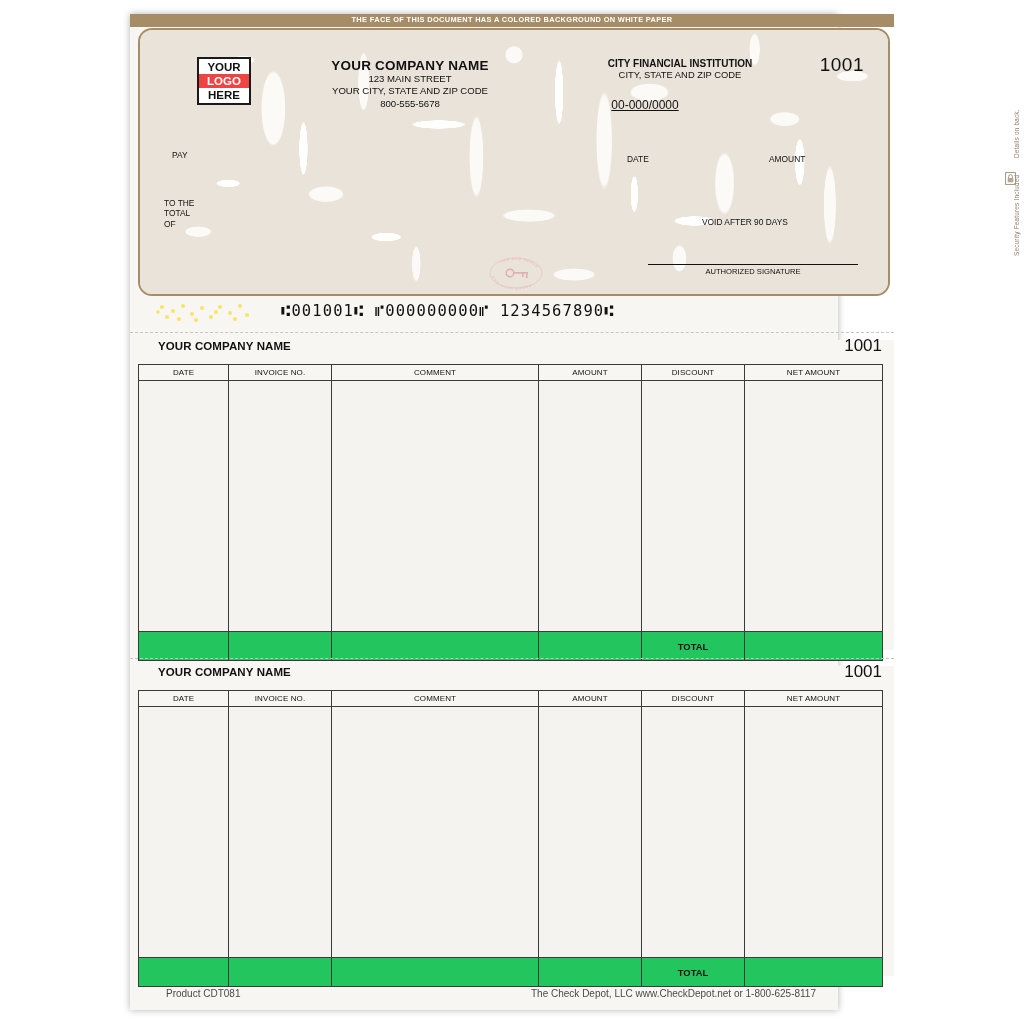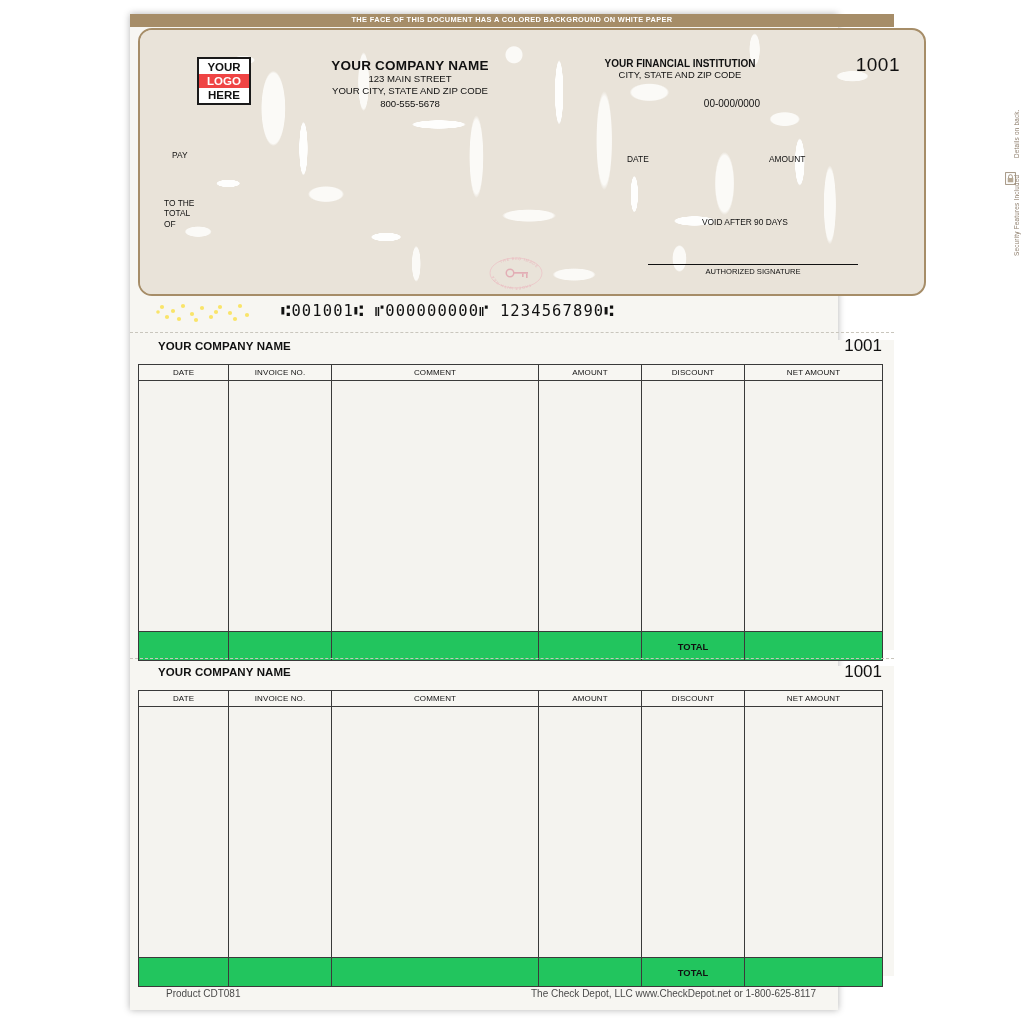--- a/index.html
+++ b/index.html
@@ -53,21 +53,20 @@
 
   
   .check-face {
     position: absolute;
     left: 8px; top: 14px;
     width: 748px; height: 264px;
     border: 2px solid #a68d68;
     border-radius: 14px;
     background-color: #e9e3d9;
     overflow: hidden;
-    padding-left: 36px;
   }
   
   .marble {
     position: absolute;
     left: -2px; top: -2px;
     width: 752px; height: 268px;
     background-color: #e9e3d9;
     background-image:
       radial-gradient(ellipse 26px 80px at 18% 30%, #fbfaf7 0 44%, transparent 47%),
       radial-gradient(ellipse 12px 64px at 30% 20%, #fbfaf7 0 42%, transparent 46%),
@@ -161,23 +160,24 @@
   }
   .bank-city {
     font-size: 9.4px;
     color: #111;
     line-height: 12px;
   }
   .fraction {
     position: absolute;
     left: 390px; top: 68px;
     width: 230px;
-    text-align: right;
-    font-size: 10px;
-    color: #111;
+    text-align: center;
+    font-size: 12px;
+    color: #111;
+    text-decoration: underline;
   }
 
   
   .check-num-face {
     position: absolute;
     right: 24px; top: 24px;
     font-size: 19px;
     color: #111;
     letter-spacing: .5px;
   }
@@ -351,21 +351,21 @@
       </div>
 
       <div class="company-block">
         <div class="company-name">YOUR COMPANY NAME</div>
         <div class="company-line">123 MAIN STREET</div>
         <div class="company-line">YOUR CITY, STATE AND ZIP CODE</div>
         <div class="company-line">800-555-5678</div>
       </div>
 
       <div class="bank-block">
-        <div class="bank-name">YOUR FINANCIAL INSTITUTION</div>
+        <div class="bank-name">CITY FINANCIAL INSTITUTION</div>
         <div class="bank-city">CITY, STATE AND ZIP CODE</div>
       </div>
       <div class="fraction">00-000/0000</div>
 
       <div class="check-num-face">1001</div>
 
       <div class="lbl lbl-pay">PAY</div>
       <div class="lbl lbl-order">
         <div>TO THE</div>
         <div>TOTAL</div>

